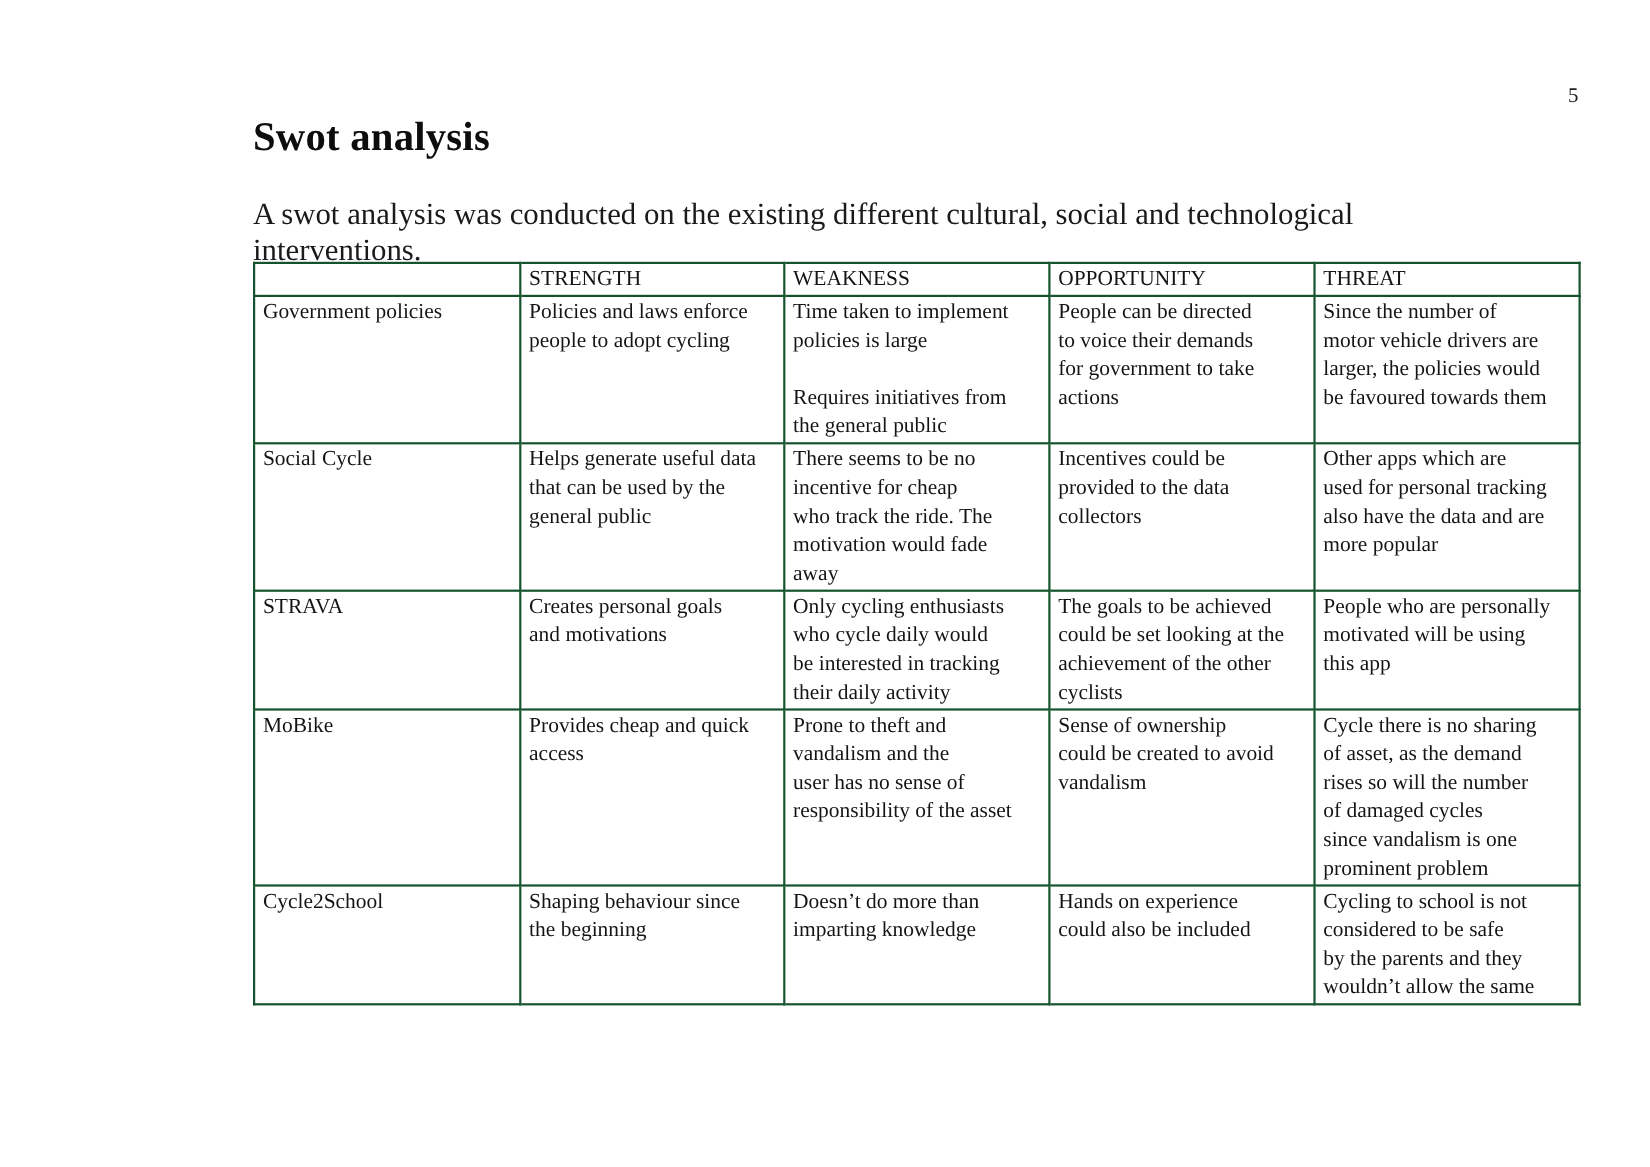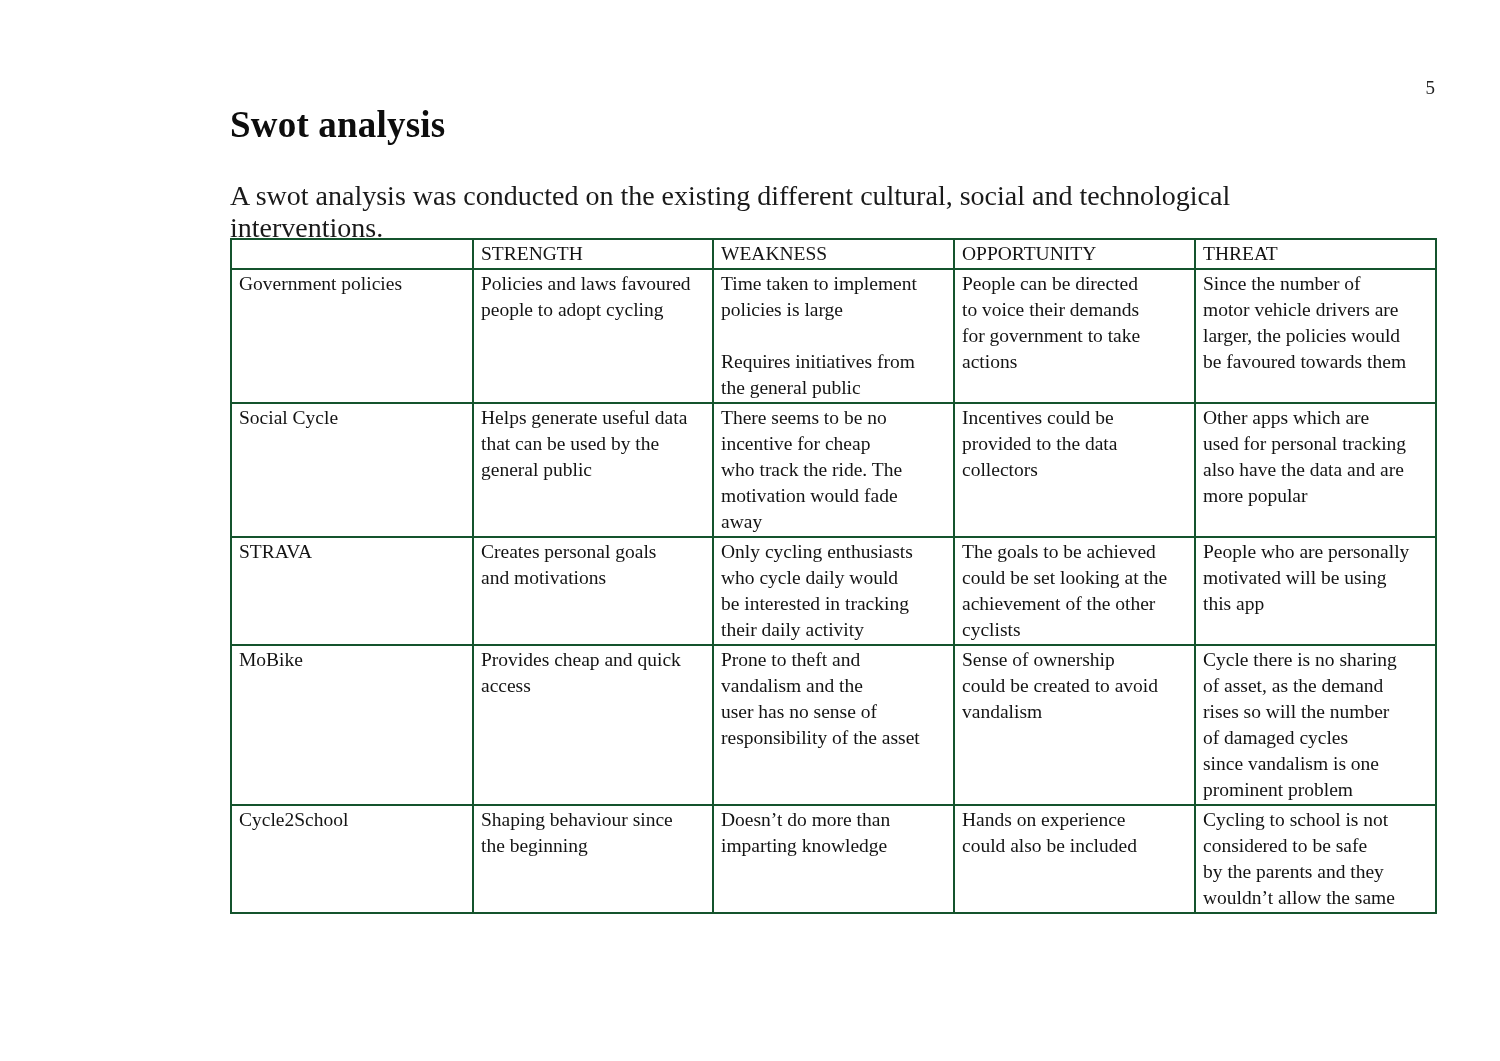--- a/index.html
+++ b/index.html
@@ -102,21 +102,21 @@
       <tr class="header-row">
         <th></th>
         <th>STRENGTH</th>
         <th>WEAKNESS</th>
         <th>OPPORTUNITY</th>
         <th>THREAT</th>
       </tr>
 
       <tr class="r0">
         <td>Government policies</td>
-        <td>Policies and laws favoured
+        <td>Policies and laws enforce
 people to adopt cycling</td>
         <td>Time taken to implement
 policies is large
 
 Requires initiatives from
 the general public</td>
         <td>People can be directed
 to voice their demands
 for government to take
 actions</td>

